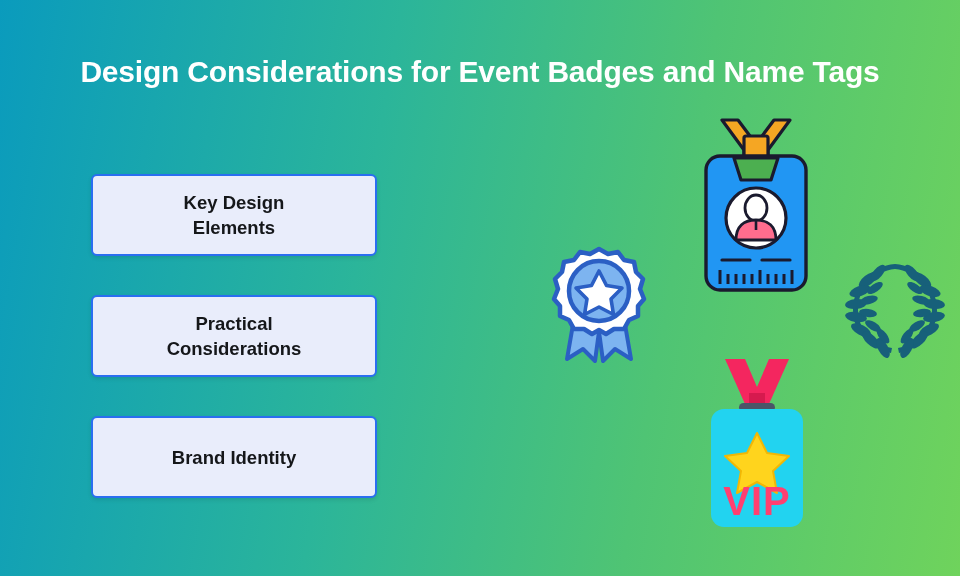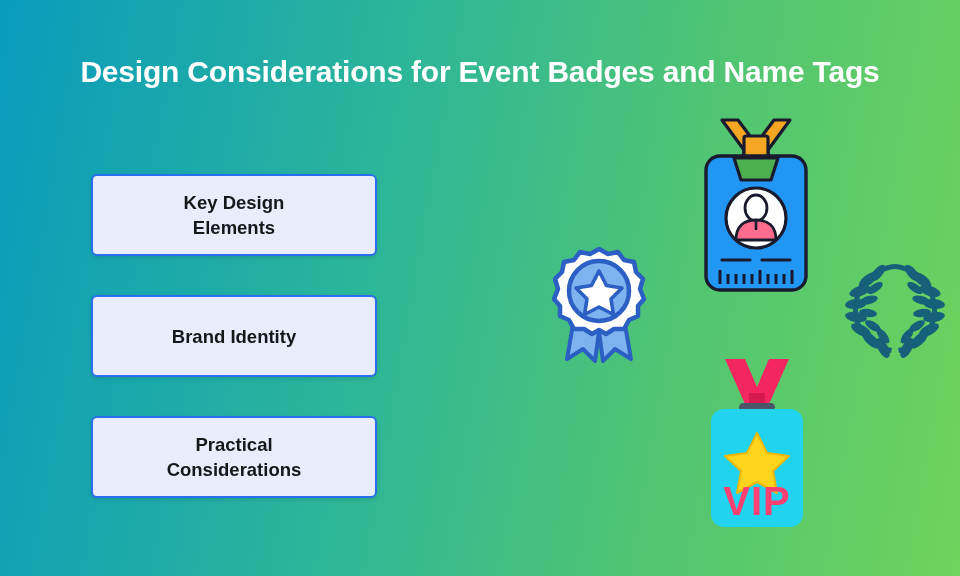--- a/index.html
+++ b/index.html
@@ -82,25 +82,25 @@
 <div id="slide">
 
   <div id="title">Design Considerations for Event Badges and Name Tags</div>
 
   <div id="card-stack">
     <div class="card">
       <span class="card-label">Key Design
 Elements</span>
     </div>
     <div class="card">
-      <span class="card-label">Brand Identity</span>
+      <span class="card-label">Practical
+Considerations</span>
     </div>
     <div class="card">
-      <span class="card-label">Practical
-Considerations</span>
+      <span class="card-label">Brand Identity</span>
     </div>
   </div>
 
   <div class="art" id="art-id-badge">
     <svg width="116" height="180" viewBox="0 0 116 180">
 
       <path d="M40 2 L58 26 L76 2 L92 2 L70 32 L70 46 L46 46 L46 32 L24 2 Z" fill="#f5a623" stroke="#1a1a2e" stroke-width="3.2" stroke-linejoin="round"></path>
       <rect x="46" y="18" width="24" height="34" rx="2" fill="#f5a623" stroke="#1a1a2e" stroke-width="3.2"></rect>
 
       <path d="M34 50 L82 50 L74 66 L42 66 Z" fill="#4caf50" stroke="#1a1a2e" stroke-width="3.2" stroke-linejoin="round"></path>

